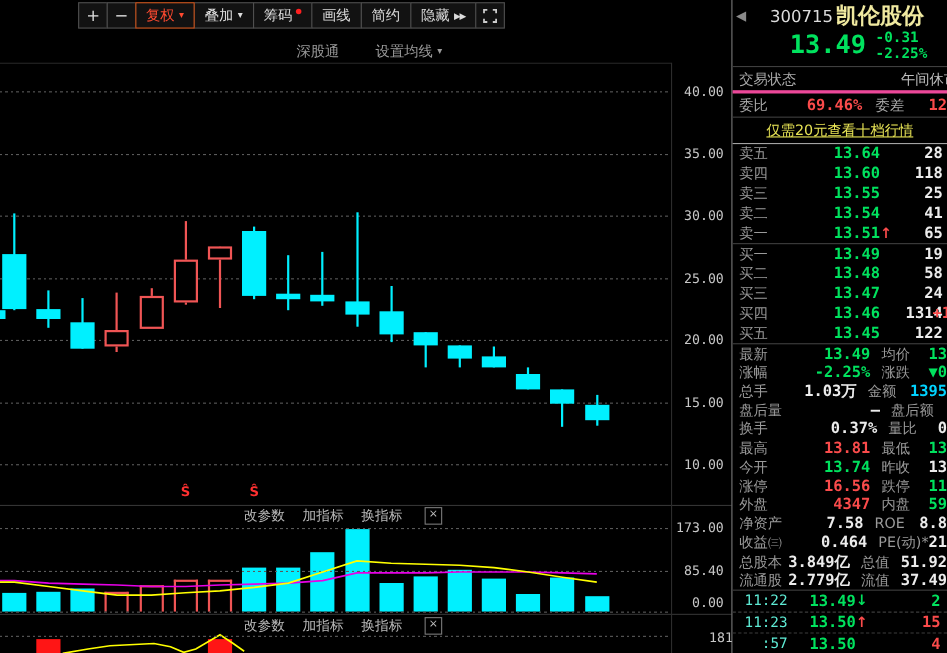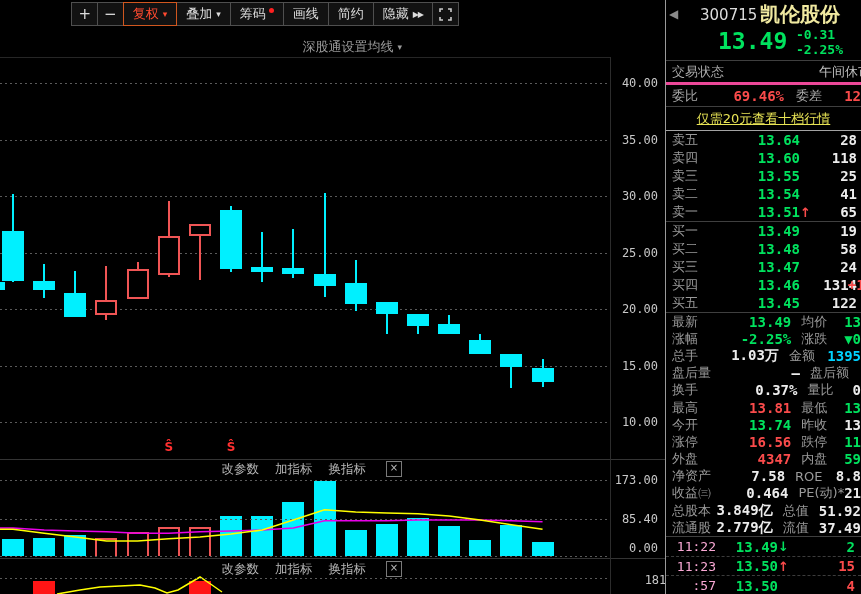--- a/index.html
+++ b/index.html
@@ -16,21 +16,21 @@
   #panel-divider{position:absolute;left:665px;top:0;width:1px;height:594px;background:#9a9a9a;}
   
   #toolbar{position:absolute;top:2px;right:206px;display:flex;height:24px;}
   .tbtn{display:flex;align-items:center;justify-content:center;height:22px;border:1px solid #4f4f4f;
     background:#121212;color:#ddd;font-size:13px;padding:0 9px;margin-left:-1px;cursor:pointer;white-space:nowrap;}
   .tbtn.sym{padding:0 6px;font-size:15px;}
   .tbtn.accent{color:#ff4a30;border-color:#d0571f;position:relative;z-index:2;}
   .caret{font-size:9px;margin-left:4px;color:inherit;}
   .reddot{width:5px;height:5px;border-radius:50%;background:#ff2020;margin:-8px 0 0 3px;}
   .ffwd{font-size:8px;margin-left:4px;letter-spacing:-1px;color:#ddd;}
-  #subbar{position:absolute;top:38px;right:263px;display:flex;gap:0;align-items:flex-end;
+  #subbar{position:absolute;top:38px;right:263px;display:flex;gap:33px;align-items:flex-end;
     color:#9a9a9a;font-size:13px;}
   .subitem{display:flex;align-items:center;cursor:pointer;}
   
   .pane-toolbar{position:absolute;right:263px;display:flex;gap:16px;align-items:center;
     color:#b8b8b8;font-size:12.5px;height:16px;}
   .pane-toolbar .ptbtn{cursor:pointer;}
   .closebox{width:14px;height:14px;border:1px solid #7a7a7a;color:#bbb;font-size:10px;line-height:12px;
     text-align:center;margin-left:4px;cursor:pointer;}
   
   .smark{position:absolute;color:#ff3030;font-size:12px;font-weight:bold;width:12px;text-align:center;}
@@ -61,21 +61,21 @@
   .qv{flex:1;text-align:right;color:#ececec;}
   .qx{position:absolute;right:-12px;top:1px;color:#fa4b4b;}
   .srow{display:flex;align-items:center;height:17.2px;flex:none;padding:0 4px 0 6px;}
   .sl{width:52px;color:#9a9a9a;white-space:nowrap;}
   .sv1{width:76px;text-align:right;}
   .sl2{width:46px;margin-left:10px;color:#9a9a9a;white-space:nowrap;}
   .sv2{flex:1;text-align:right;margin-right:-4px;white-space:nowrap;}
   #tick-list{flex:1;overflow:hidden;}
   .trow{display:flex;align-items:center;height:18.5px;padding:0 6px;}
   .trow + .trow{border-top:1px dashed #3c3c3c;}
-  .tt{width:44px;text-align:right;color:#f9a8d4;font-family:"DejaVu Sans Mono",monospace;}
+  .tt{width:44px;text-align:right;color:#5eead4;font-family:"DejaVu Sans Mono",monospace;}
   .tp{width:62px;text-align:right;}
   .ta{width:14px;font-weight:bold;}
   .tv{flex:1;text-align:right;}
 </style>
 </head>
 <body>
 
 <div id="app">
 
   <div id="chart-region">

